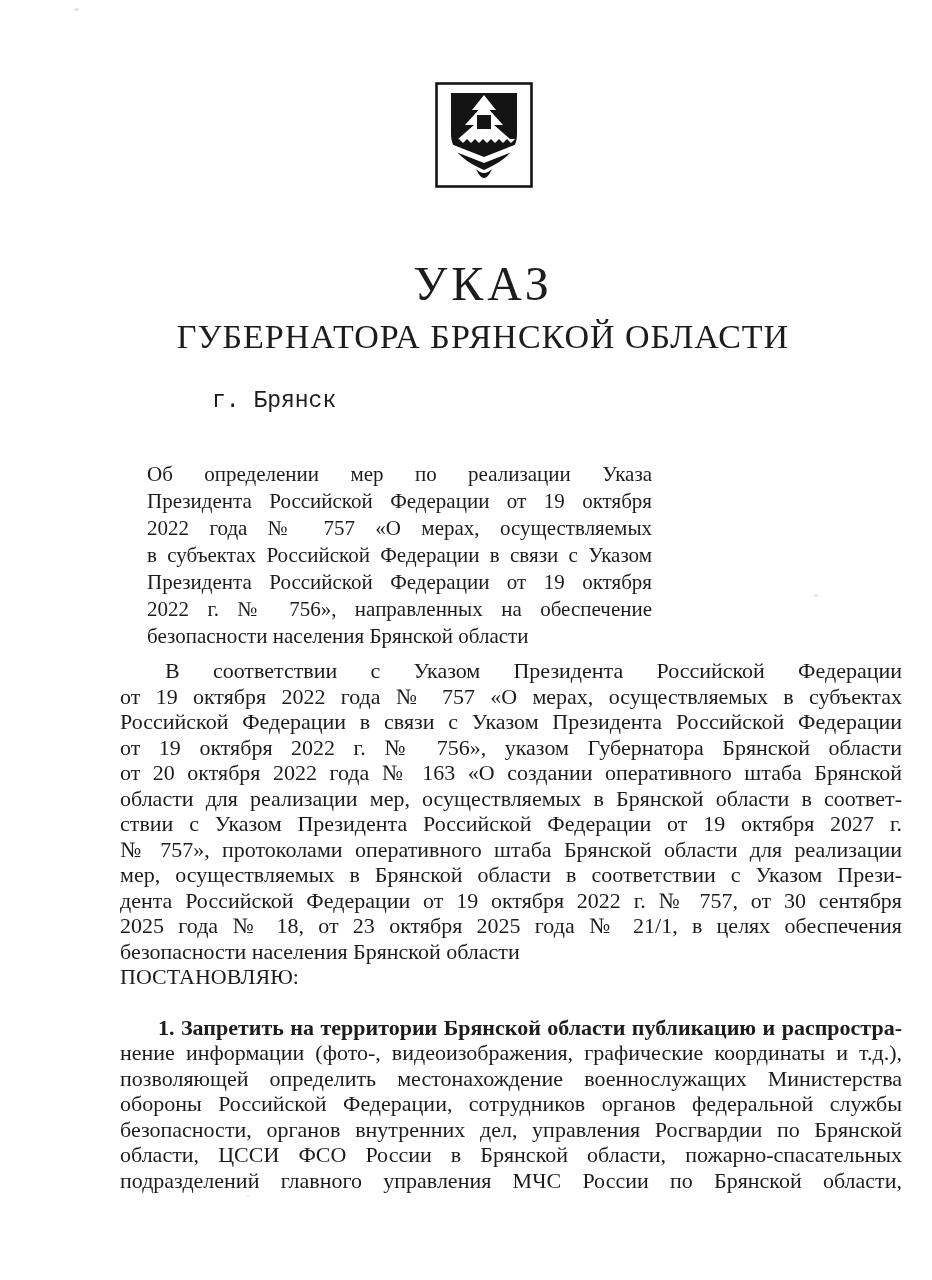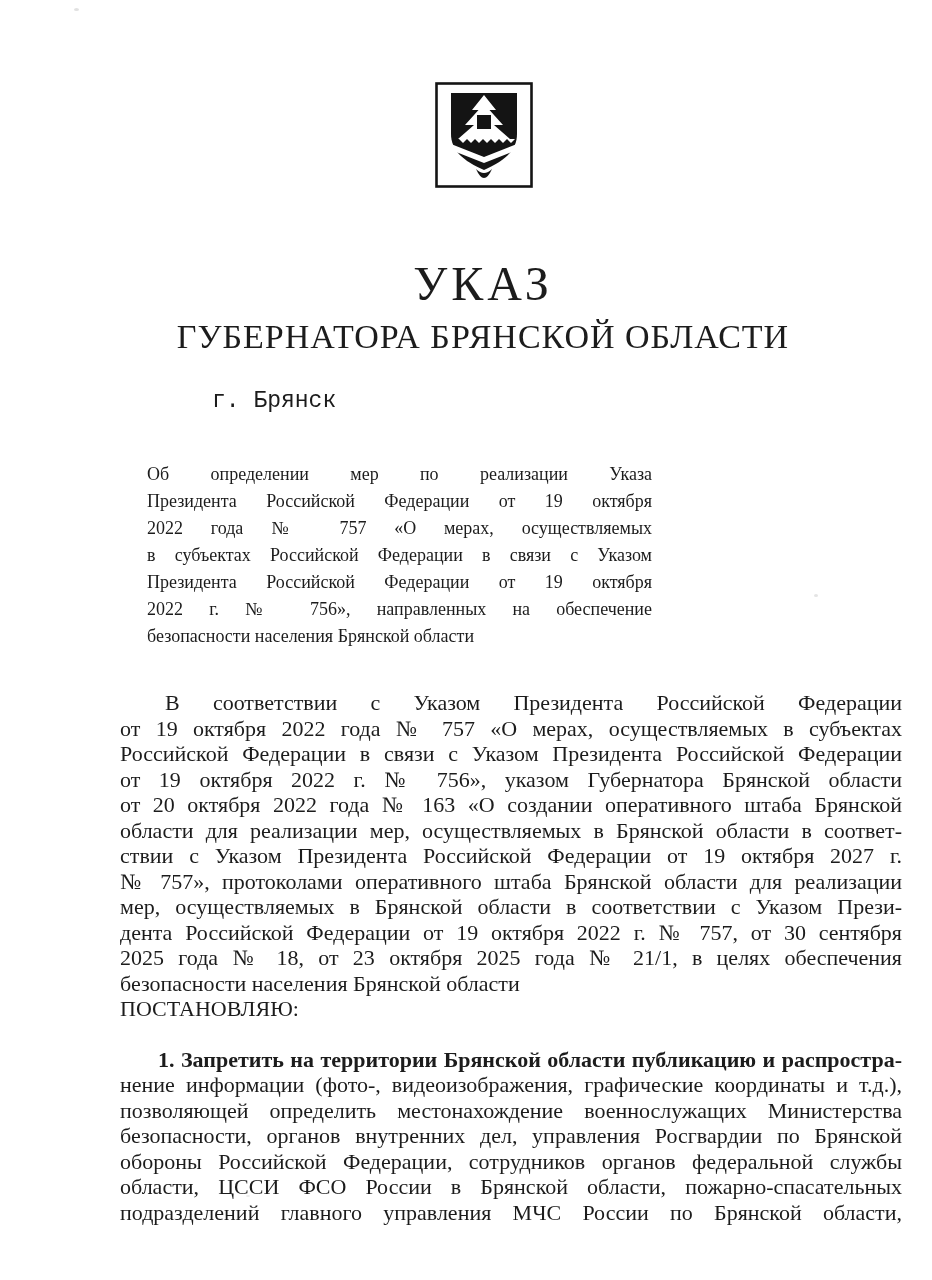--- a/index.html
+++ b/index.html
@@ -41,26 +41,26 @@
   .dateline {
     position: absolute;
     left: 145px; top: 386px;
     font-size: 23px;
     line-height: 30px;
   }
   .place-line { padding-left: 67px; font-family: Liberation Mono, monospace; }
   .subject {
     position: absolute;
     left: 147px; top: 461px; width: 505px;
-    font-size: 18px;
+    font-size: 21px;
     line-height: 27px;
   }
   .body-col {
     position: absolute;
-    left: 120px; top: 690px; width: 782px;
+    left: 120px; top: 658px; width: 782px;
     font-size: 22px;
     line-height: 25.5px;
   }
   .line {
     text-align: justify;
     text-align-last: justify;
     white-space: normal;
   }
   .line.left {
     text-align: left;
@@ -134,22 +134,22 @@
         <div class="line">мер, осуществляемых в Брянской области в соответствии с Указом Прези-</div>
         <div class="line">дента Российской Федерации от 19 октября 2022 г. № 757, от 30 сентября</div>
         <div class="line">2025 года № 18, от 23 октября 2025 года № 21/1, в целях обеспечения</div>
         <div class="line left">безопасности населения Брянской области</div>
       </div>
     <div class="resolution-line">ПОСТАНОВЛЯЮ:</div>
     <div class="para-item">
         <div class="line" style="text-indent: 38px; font-weight: bold;">1. Запретить на территории Брянской области публикацию и распростра-</div>
         <div class="line">нение информации (фото-, видеоизображения, графические координаты и т.д.),</div>
         <div class="line">позволяющей определить местонахождение военнослужащих Министерства</div>
+        <div class="line">обороны Российской Федерации, сотрудников органов федеральной службы</div>
         <div class="line">безопасности, органов внутренних дел, управления Росгвардии по Брянской</div>
-        <div class="line">обороны Российской Федерации, сотрудников органов федеральной службы</div>
         <div class="line">области, ЦССИ ФСО России в Брянской области, пожарно-спасательных</div>
         <div class="line">подразделений главного управления МЧС России по Брянской области,</div>
       </div>
   </div>
 
   <div class="speck s1"></div>
   <div class="speck s2"></div>
   <div class="speck s3"></div>
 </div>
 

